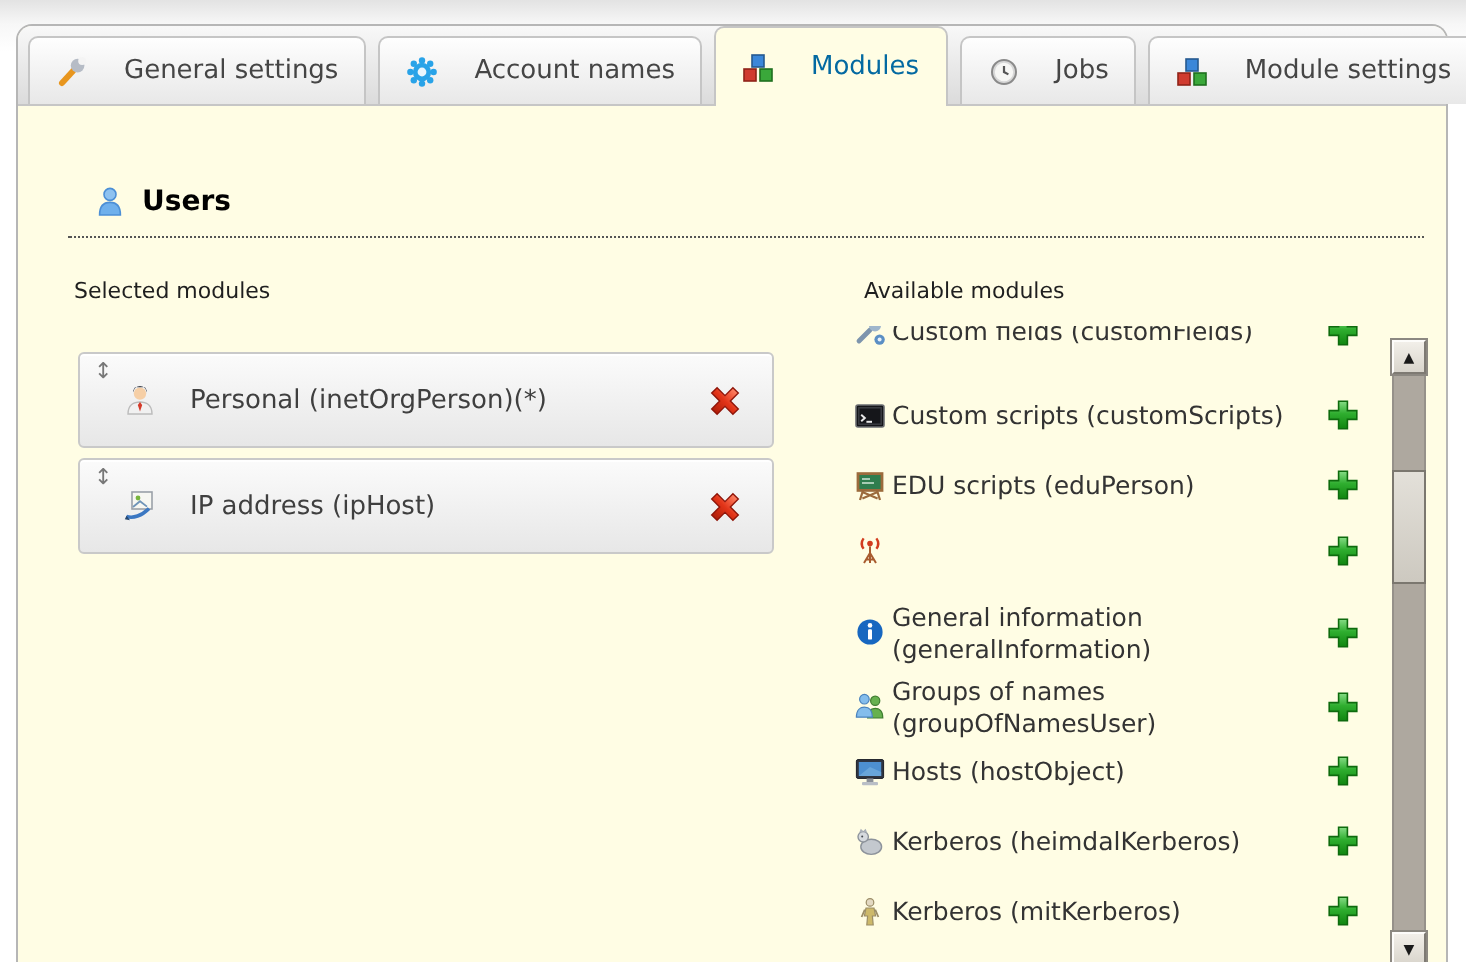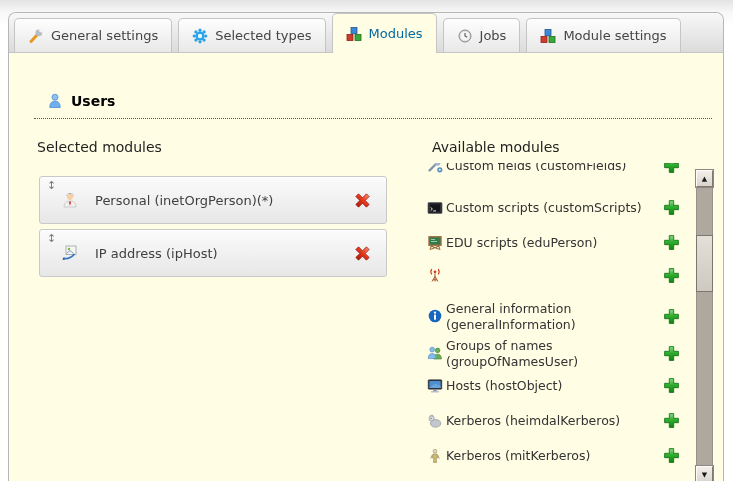--- a/index.html
+++ b/index.html
@@ -11,36 +11,36 @@
   
   .panel { position:absolute; left:8px; top:12px; width:716px; height:470px;
            background:#fffde4; border:1px solid #b6b6b6; border-bottom:none;
            border-radius:8px 8px 0 0; }
 
   
   .tabstrip { position:absolute; left:0; top:0; right:0; height:40px;
               background:linear-gradient(#f8f8f8,#dbdbdb);
               border-bottom:1px solid #c6c6c6; border-radius:7px 7px 0 0;
               display:flex; align-items:flex-end; padding-left:5px; }
-  .tab { display:flex; align-items:center; gap:7px; padding:0 13px;
+  .tab { display:flex; align-items:center; gap:18px; padding:0 13px;
          height:34px; margin-right:6px; font-size:13px; color:#454545;
          background:linear-gradient(#fefefe,#e8e8e8);
          border:1px solid #c5c5c5; border-bottom:none;
          border-radius:5px 5px 0 0; cursor:pointer; white-space:nowrap; position:relative; }
   .tab.active { background:#fffde4; height:40px; margin-bottom:-1px; z-index:2; color:#0369a1; }
   .tab svg { width:16px; height:16px; flex:0 0 auto; }
 
   
   .section-head { position:absolute; left:25px; top:80px; width:678px;
                   padding:0 0 9px 13px; border-bottom:1px dotted #555;
                   display:flex; align-items:center; gap:8px;
                   font-size:14px; font-weight:bold; color:#000; }
   .section-head svg { width:16px; height:16px; }
 
-  .col-label { position:absolute; top:126px; font-size:14px; color:#1f1f1f; }
+  .col-label { position:absolute; top:126px; font-size:11px; color:#1f1f1f; }
   .col-label.sel { left:28px; }
   .col-label.avl { left:423px; }
 
   
   .selbox { position:absolute; left:30px; width:348px; height:48px;
             background:linear-gradient(#fbfbfb,#e7e7e7);
             border:1px solid #c9c9c9; border-radius:3px;
             box-shadow:inset 0 1px 0 #fff; cursor:move; }
   .selbox .drag { position:absolute; left:7px; top:2px; font-size:11px; color:#777; cursor:ns-resize; }
   .selbox .micon { position:absolute; left:21px; top:14px; width:18px; height:18px; }
@@ -113,21 +113,21 @@
               <circle cx="8" cy="13.8" r="1.6"></circle>
               <circle cx="2.2" cy="8" r="1.6"></circle>
               <circle cx="13.8" cy="8" r="1.6"></circle>
               <circle cx="3.9" cy="3.9" r="1.6"></circle>
               <circle cx="12.1" cy="3.9" r="1.6"></circle>
               <circle cx="3.9" cy="12.1" r="1.6"></circle>
               <circle cx="12.1" cy="12.1" r="1.6"></circle>
             </g>
             <circle cx="8" cy="8" r="2.2" fill="#eaf6fd"></circle>
           </svg>
-        <span>Selected types</span>
+        <span>Account names</span>
       </div>
       <div class="tab active">
         <svg viewBox="0 0 16 16">
             <rect x="5" y="1.5" width="6" height="6" fill="#3b87d9" stroke="#26598f" stroke-width=".8"></rect>
             <rect x="1" y="8.5" width="6" height="6" fill="#d03b2f" stroke="#8f2318" stroke-width=".8"></rect>
             <rect x="9" y="8.5" width="6" height="6" fill="#3aa83a" stroke="#1f6f1f" stroke-width=".8"></rect>
           </svg>
         <span>Modules</span>
       </div>
       <div class="tab">

